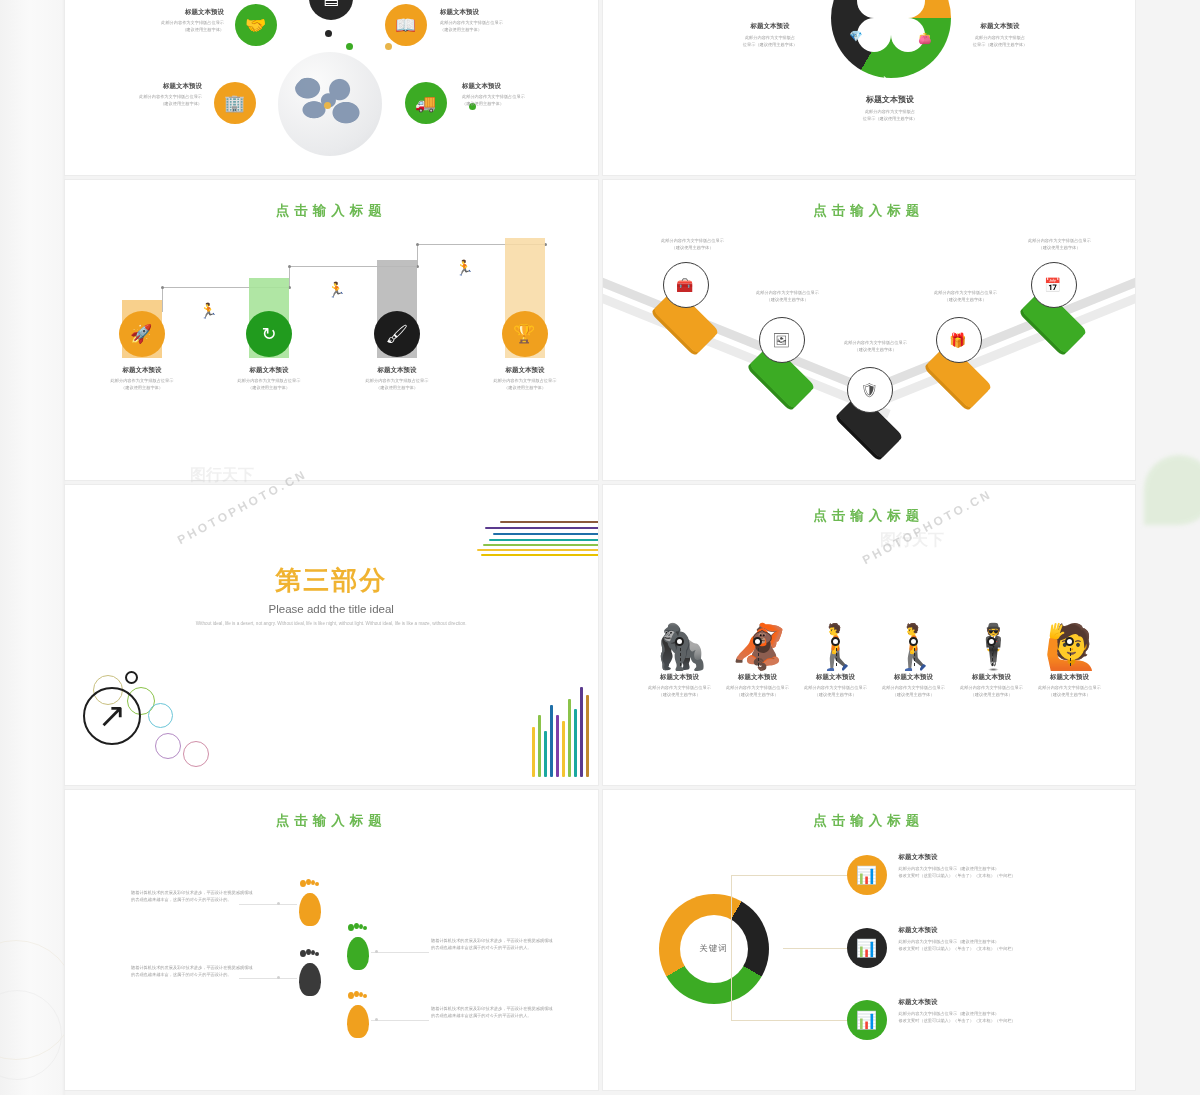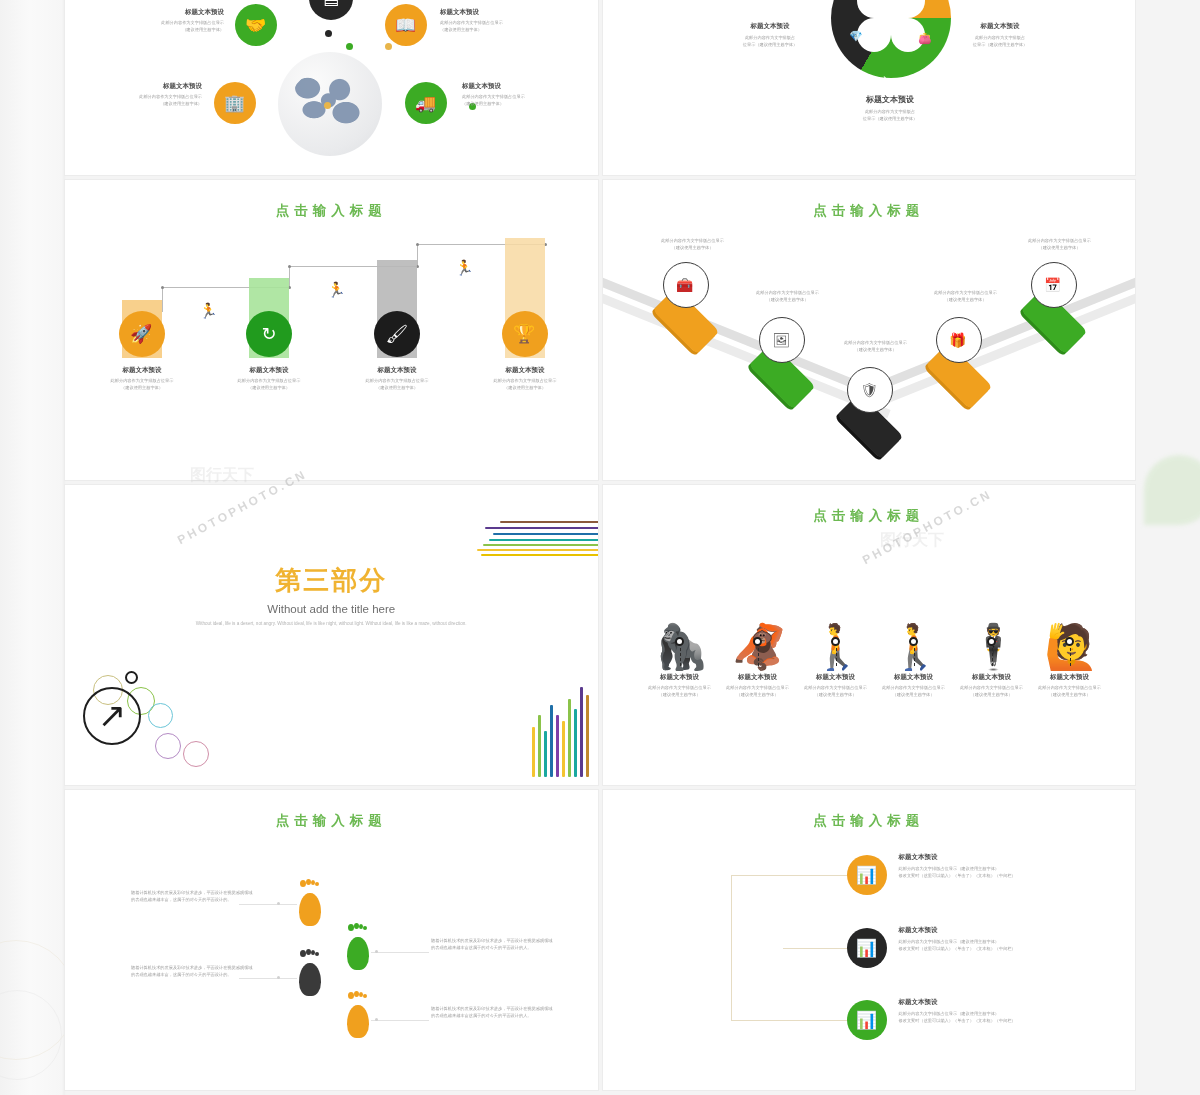--- a/index.html
+++ b/index.html
@@ -355,21 +355,21 @@
       <div class="stripe" style="left:435px;top:36px;width:100px;background:#8B5A3C;"></div>
       <div class="stripe" style="left:420px;top:42px;width:115px;background:#5B3A8E;"></div>
       <div class="stripe" style="left:428px;top:48px;width:107px;background:#1F6FA8;"></div>
       <div class="stripe" style="left:424px;top:54px;width:111px;background:#1AA8A0;"></div>
       <div class="stripe" style="left:418px;top:59px;width:117px;background:#8BC34A;"></div>
       <div class="stripe" style="left:412px;top:64px;width:123px;background:#F4C430;"></div>
       <div class="stripe" style="left:416px;top:69px;width:119px;background:#E8C200;"></div>
 
       <div style="padding-top:78px;">
         <div class="big">第三部分</div>
-        <div class="eng">Without add the title here</div>
+        <div class="eng">Please add the title ideal</div>
         <div class="par">Without ideal, life is a desert, not angry. Without ideal, life is like night, without light. Without ideal, life is like a maze, without direction.</div>
       </div>
 
       <div class="ring2" style="left:28px;top:190px;width:30px;height:30px;border-color:#C9C080;"></div>
       <div class="ring2" style="left:60px;top:186px;width:13px;height:13px;border-color:#1E1E1E;border-width:2px;"></div>
       <div class="ring2" style="left:62px;top:202px;width:28px;height:28px;border-color:#8BC34A;"></div>
       <div class="ring2" style="left:83px;top:218px;width:25px;height:25px;border-color:#6CC6D8;"></div>
       <div class="ring2" style="left:90px;top:248px;width:26px;height:26px;border-color:#B48BC4;"></div>
       <div class="ring2" style="left:118px;top:256px;width:26px;height:26px;border-color:#D08FA8;"></div>
       <div class="arrowcircle">
@@ -509,20 +509,23 @@
 
       <div class="tbx b-text" style="left:66px;top:100px;">随着计算机技术的发展及彩印技术进步，平面设计在视觉感观领域的表现也越来越丰富，这属于的对今天的平面设计的。</div>
       <div class="tbx b-text" style="left:366px;top:148px;">随着计算机技术的发展及彩印技术进步，平面设计在视觉感观领域的表现也越来越丰富这属于的对今天的平面设计的人。</div>
       <div class="tbx b-text" style="left:66px;top:175px;">随着计算机技术的发展及彩印技术进步，平面设计在视觉感观领域的表现也越来越丰富，这属于的对今天的平面设计的。</div>
       <div class="tbx b-text" style="left:366px;top:216px;">随着计算机技术的发展及彩印技术进步，平面设计在视觉感观领域的表现也越来越丰富这属于的对今天的平面设计的人。</div>
     </div>
 
     <div class="slide s8">
       <div class="stitle">点击输入标题</div>
 
+      <div class="donut">
+        <div class="hole">关键词</div>
+      </div>
 
       <div class="leadv" style="left:128px;top:85px;height:145px;"></div>
       <div class="lead" style="left:128px;top:85px;width:116px;"></div>
       <div class="lead" style="left:180px;top:158px;width:64px;"></div>
       <div class="lead" style="left:128px;top:230px;width:116px;"></div>
 
       <div class="ic" style="left:244px;top:65px;background:#F0A01E;">
         <span>📊</span>
         </div>
       <div class="ic" style="left:244px;top:138px;background:#262626;">

